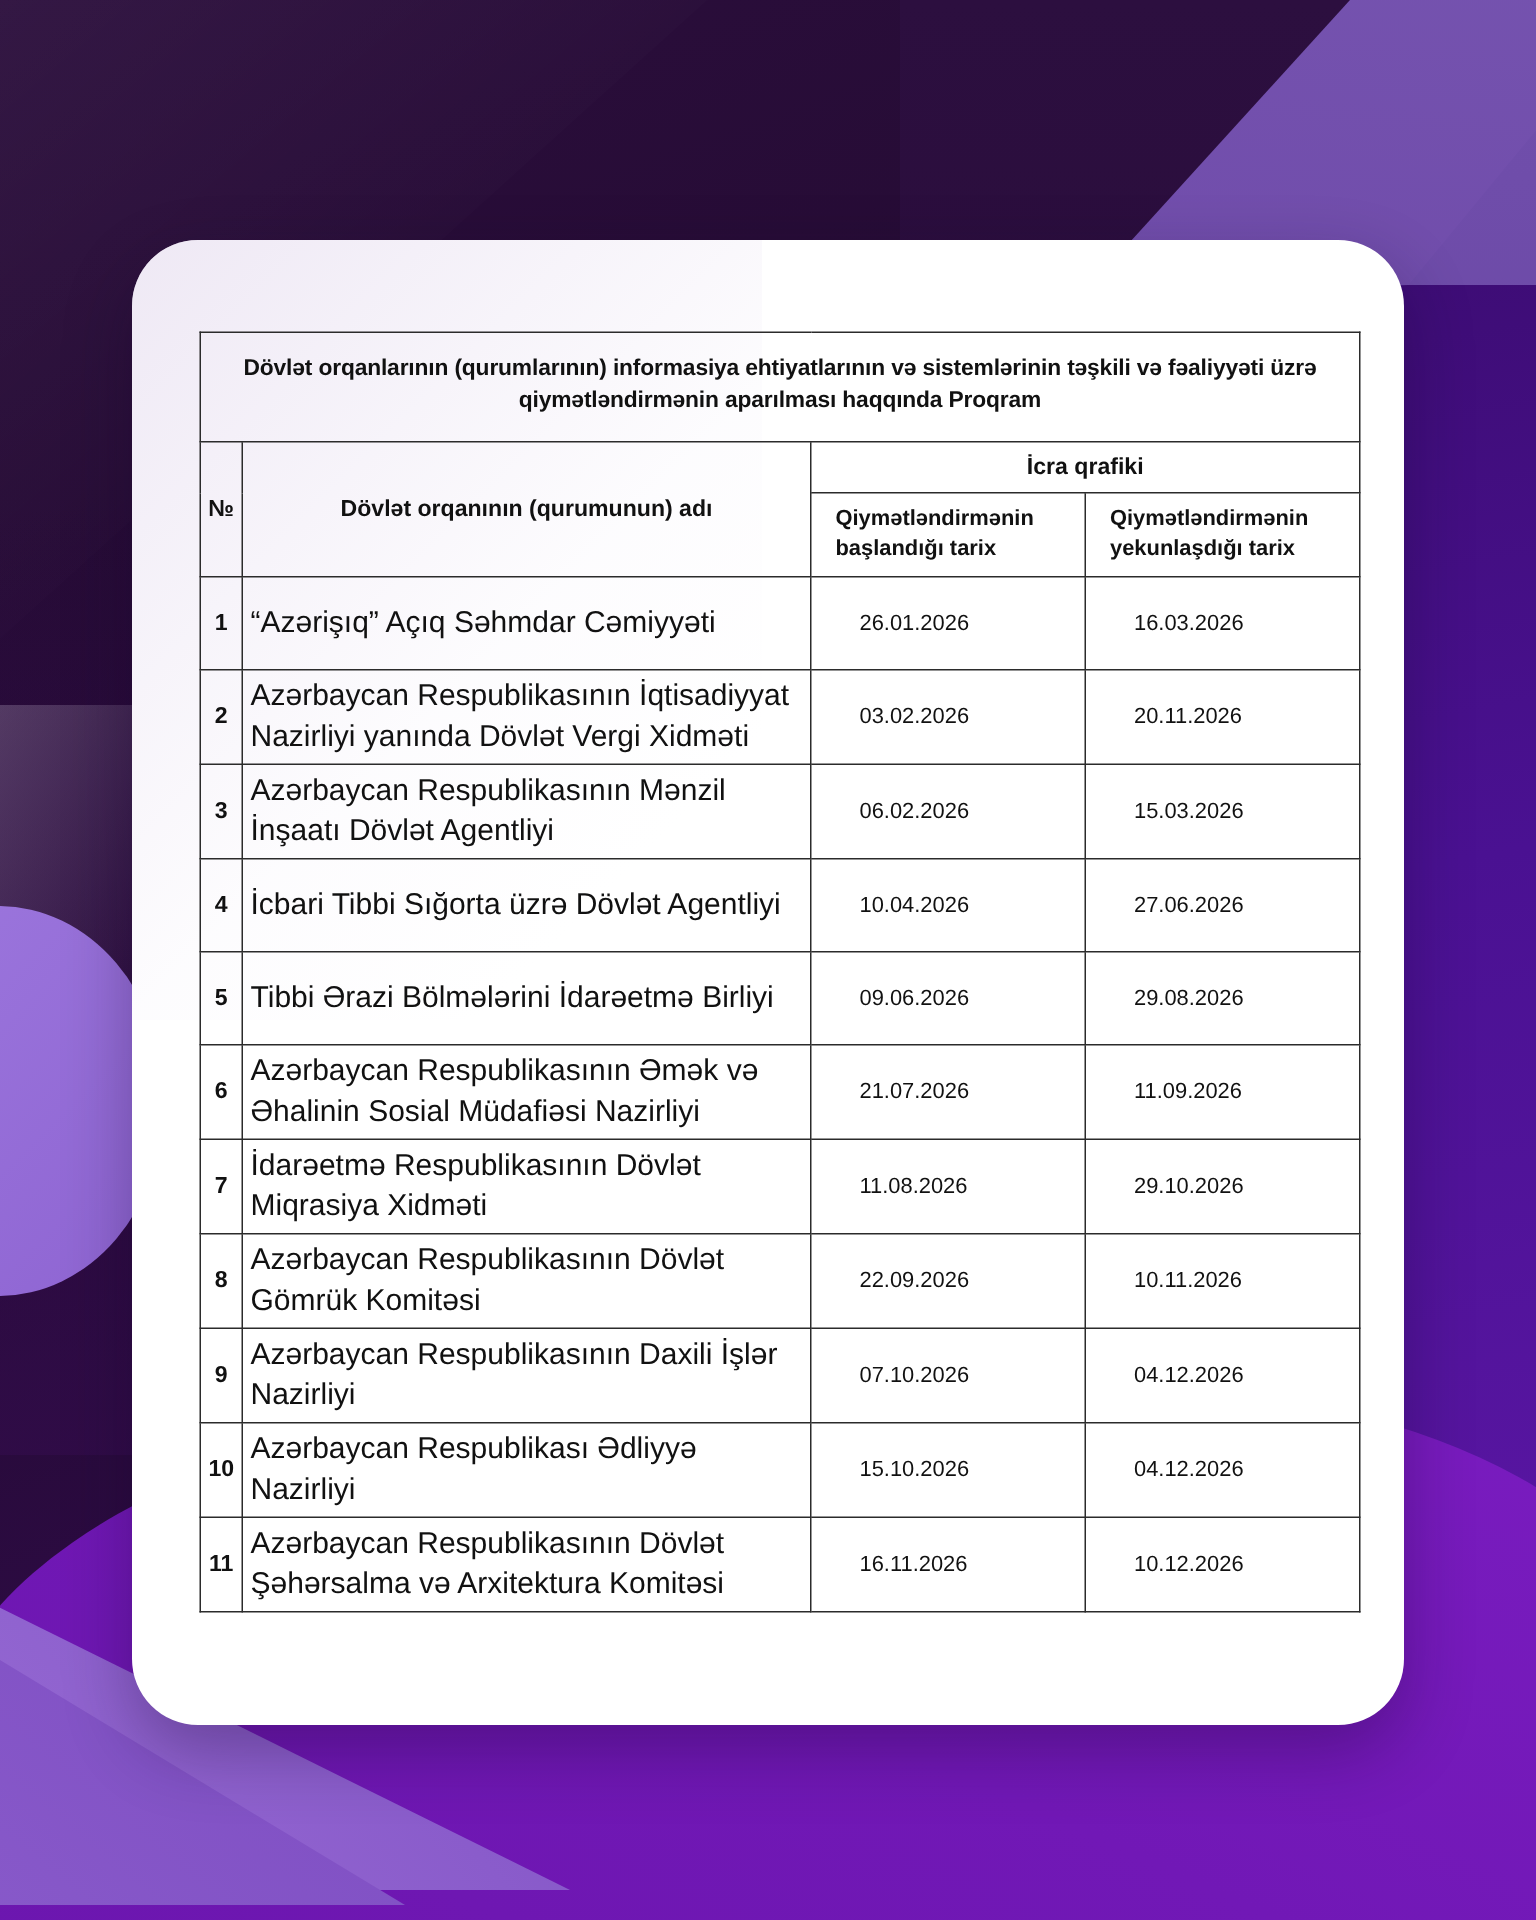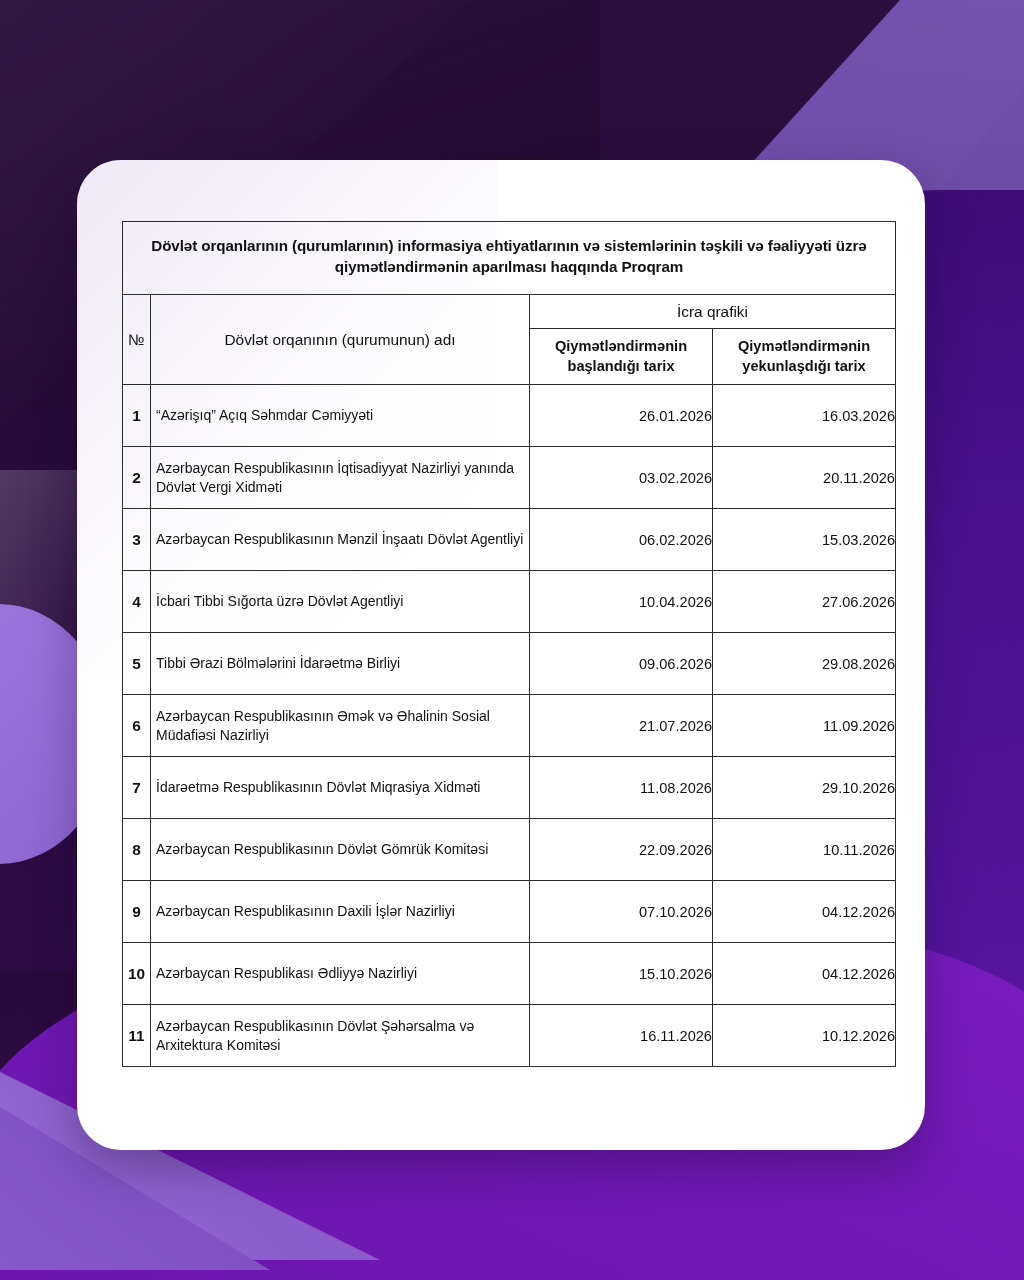--- a/index.html
+++ b/index.html
@@ -87,21 +87,21 @@
   }
   
   .bg-palewedge {
     left:0px; top:470px; width:180px; height:260px;
     background:linear-gradient(120deg,rgba(236,226,246,0.22),rgba(236,226,246,0) 70%);
   }
 
   
   #card {
     position:absolute;
-    left:77px; top:160px;
+    left:88px; top:160px;
     width:848px; height:990px;
     background:#ffffff;
     border-radius:44px;
     box-shadow:0 18px 46px rgba(20,0,40,0.30);
   }
   
   #card::after {
     content:"";
     position:absolute; left:0; top:0; width:420px; height:520px;
     background:linear-gradient(135deg,rgba(225,214,236,0.55) 0%,rgba(241,236,248,0.15) 55%,rgba(255,255,255,0) 80%);
@@ -130,52 +130,52 @@
   }
   .title-cell {
     padding:14px 26px 16px 26px;
     text-align:center;
     font-weight:bold;
     font-size:15.2px;
     line-height:1.38;
     letter-spacing:-0.1px;
   }
   .hdr {
-    font-weight:normal;
+    font-weight:bold;
     font-size:15.4px;
     text-align:center;
     padding:7px 4px;
     line-height:1.25;
   }
   .hdr-sub {
     font-weight:bold;
     font-size:14.6px;
-    text-align:center;
+    text-align:left;
     padding:8px 16px;
     line-height:1.32;
     height:56px;
   }
   .c-no {
     width:28px;
     text-align:center;
     font-weight:bold;
     font-size:15.4px;
     vertical-align:middle;
   }
   .c-name {
     width:379px;
-    font-size:14px;
+    font-size:20px;
     line-height:1.35;
     padding:4px 4px 4px 5px;
     vertical-align:middle;
     margin-left:32px;
   }
   .c-date {
     width:183px;
-    text-align:right;
+    text-align:left;
     font-size:14.6px;
     vertical-align:middle;
     padding-left:32px;
   }
   tbody tr { height:62px; }
 </style>
 </head>
 <body>
 
 <div id="stage">

